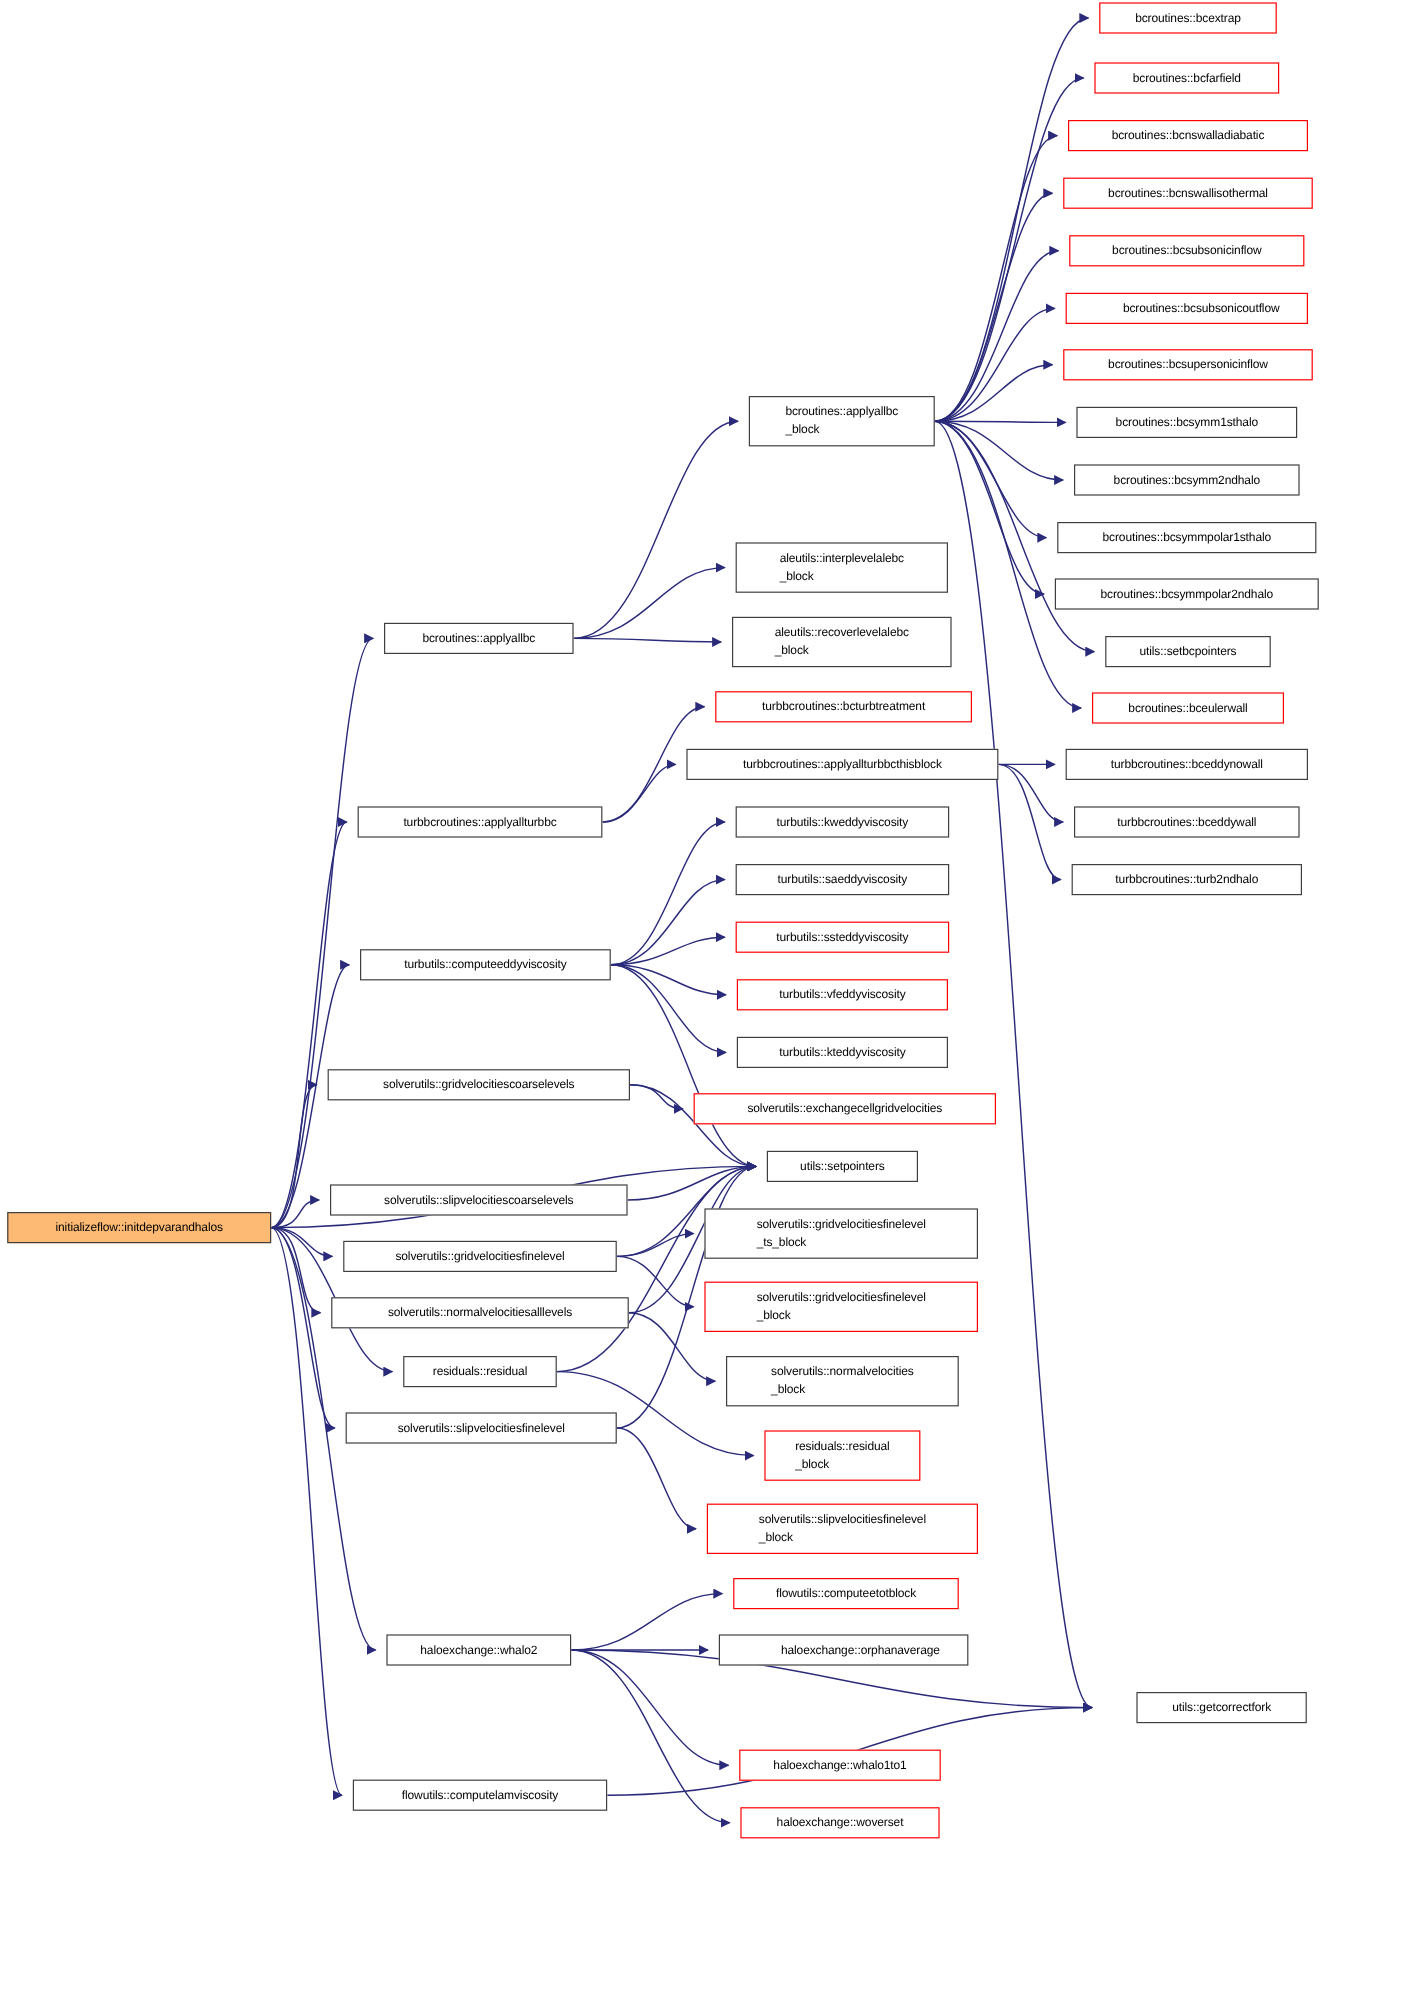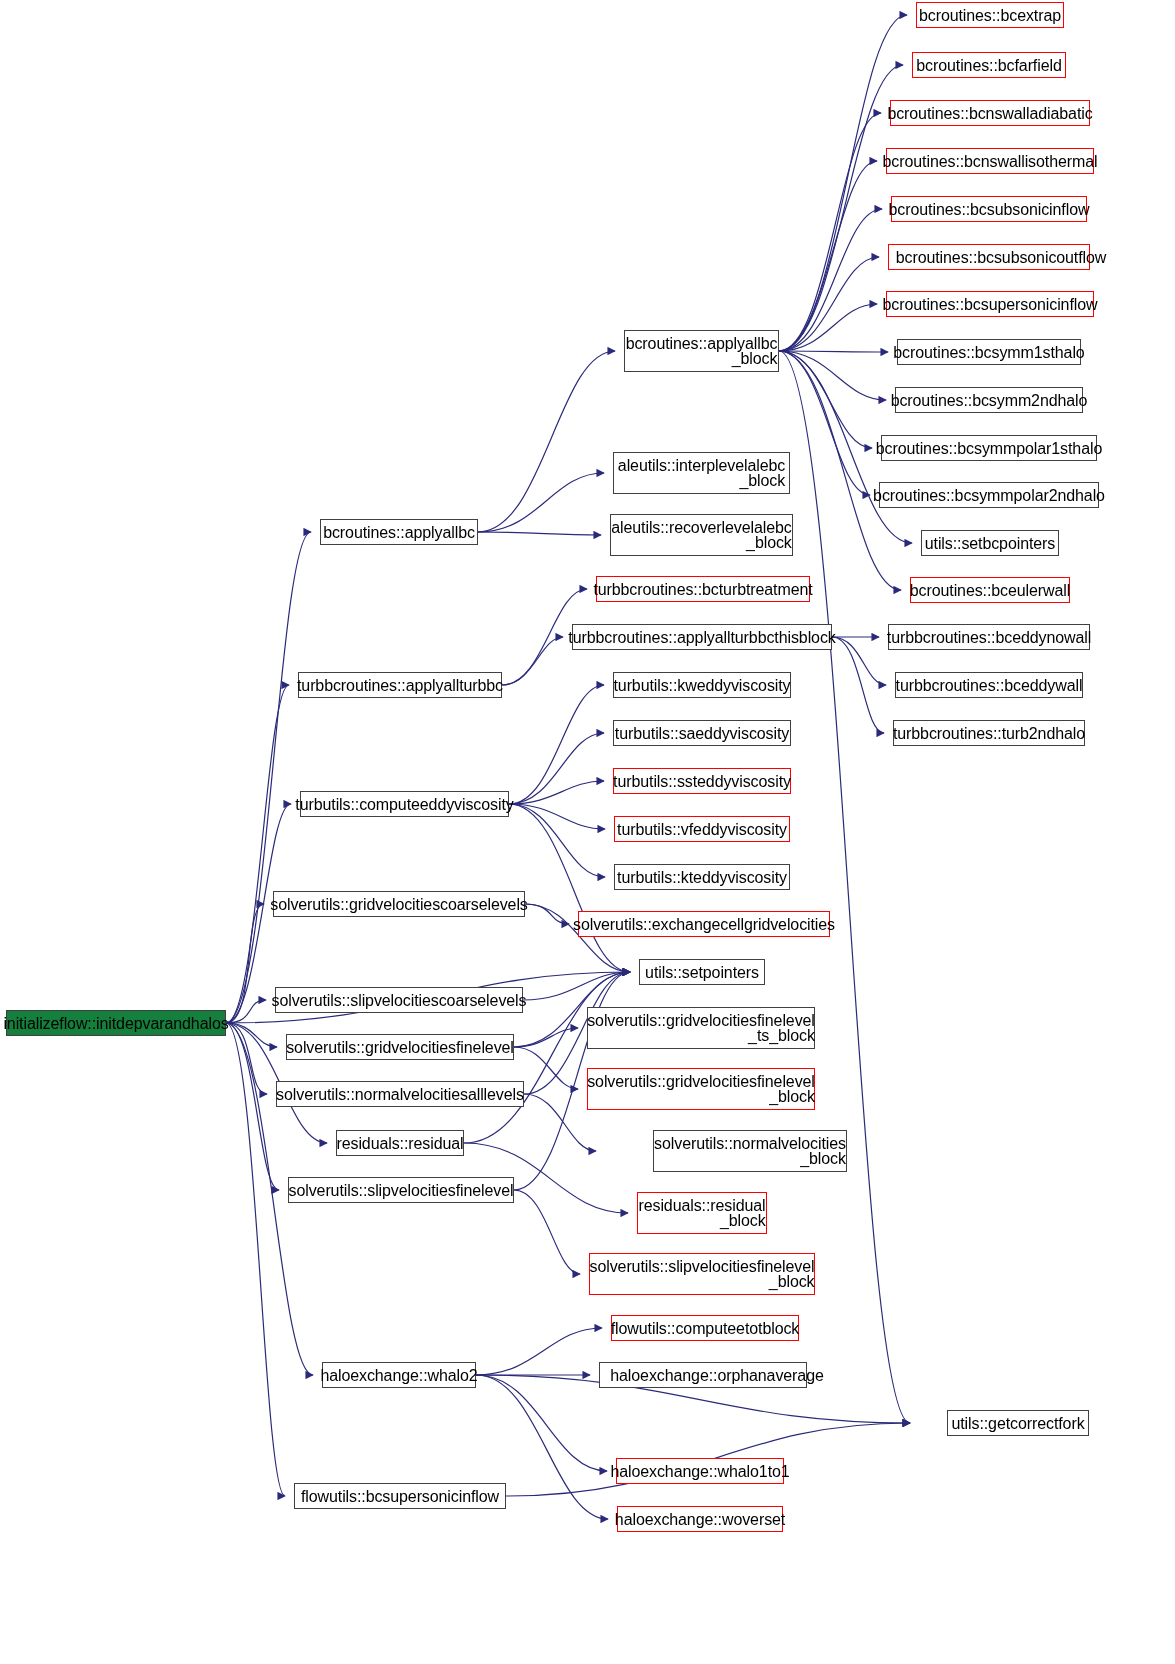--- a/index.html
+++ b/index.html
@@ -10,30 +10,30 @@
     font-family:"Liberation Sans", sans-serif;
     overflow:hidden;
   }
   svg#edges{position:absolute;left:0;top:0;width:1175px;height:1664px;}
   .node{
     position:absolute;
     box-sizing:border-box;
     background:#ffffff;
     border:1px solid #404040;
     display:flex;align-items:center;justify-content:center;
-    text-align:right;
-    font-size:16px;
+    text-align:left;
+    font-size:10px;
     line-height:15px;
     color:#000000;
     white-space:pre-line;
     letter-spacing:-0.1px;
     z-index:5;
   }
   .node.red{border:1px solid #ff0000;}
-  .node.root{background:#15803d;border:1px solid #404040;}
+  .node.root{background:#fdba74;border:1px solid #404040;}
 </style>
 </head>
 <body>
 
 <div id="canvas">
   <svg id="edges" xmlns="http://www.w3.org/2000/svg">
     <defs>
       <marker id="arrow" viewBox="0 0 10 10" refX="9" refY="5" markerWidth="7" markerHeight="7" orient="auto-start-reverse">
         <path d="M 0 0 L 10 5 L 0 10 z" fill="#2a2a7a"></path>
       </marker>
@@ -104,41 +104,41 @@
       <div class="node" style="left: 320px; top: 519px; width: 158px; height: 26px;">bcroutines::applyallbc</div>
       <div class="node" style="left: 298px; top: 672px; width: 204px; height: 26px;">turbbcroutines::applyallturbbc</div>
       <div class="node" style="left: 300px; top: 791px; width: 209px; height: 26px;">turbutils::computeeddyviscosity</div>
       <div class="node" style="left: 273px; top: 891px; width: 252px; height: 26px;">solverutils::gridvelocitiescoarselevels</div>
       <div class="node" style="left: 275px; top: 987px; width: 248px; height: 26px;">solverutils::slipvelocitiescoarselevels</div>
       <div class="node" style="left: 286px; top: 1034px; width: 228px; height: 26px;">solverutils::gridvelocitiesfinelevel</div>
       <div class="node" style="left: 276px; top: 1081px; width: 248px; height: 26px;">solverutils::normalvelocitiesalllevels</div>
       <div class="node" style="left: 336px; top: 1130px; width: 128px; height: 26px;">residuals::residual</div>
       <div class="node" style="left: 288px; top: 1177px; width: 226px; height: 26px;">solverutils::slipvelocitiesfinelevel</div>
       <div class="node" style="left: 322px; top: 1362px; width: 154px; height: 26px;">haloexchange::whalo2</div>
-      <div class="node" style="left: 294px; top: 1483px; width: 212px; height: 26px;">flowutils::bcsupersonicinflow</div>
+      <div class="node" style="left: 294px; top: 1483px; width: 212px; height: 26px;">flowutils::computelamviscosity</div>
       <div class="node" style="left: 624px; top: 330px; width: 155px; height: 42px;">bcroutines::applyallbc
 _block</div>
       <div class="node" style="left: 613px; top: 452px; width: 177px; height: 42px;">aleutils::interplevelalebc
 _block</div>
       <div class="node" style="left: 610px; top: 514px; width: 183px; height: 42px;">aleutils::recoverlevelalebc
 _block</div>
       <div class="node red" style="left: 596px; top: 576px; width: 214px; height: 26px;">turbbcroutines::bcturbtreatment</div>
       <div class="node" style="left: 572px; top: 624px; width: 260px; height: 26px;">turbbcroutines::applyallturbbcthisblock</div>
       <div class="node" style="left: 613px; top: 672px; width: 178px; height: 26px;">turbutils::kweddyviscosity</div>
       <div class="node" style="left: 613px; top: 720px; width: 178px; height: 26px;">turbutils::saeddyviscosity</div>
       <div class="node red" style="left: 613px; top: 768px; width: 178px; height: 26px;">turbutils::ssteddyviscosity</div>
       <div class="node red" style="left: 614px; top: 816px; width: 176px; height: 26px;">turbutils::vfeddyviscosity</div>
       <div class="node" style="left: 614px; top: 864px; width: 176px; height: 26px;">turbutils::kteddyviscosity</div>
       <div class="node red" style="left: 578px; top: 911px; width: 252px; height: 26px;">solverutils::exchangecellgridvelocities</div>
       <div class="node" style="left: 639px; top: 959px; width: 126px; height: 26px;">utils::setpointers</div>
       <div class="node" style="left: 587px; top: 1007px; width: 228px; height: 42px;">solverutils::gridvelocitiesfinelevel
 _ts_block</div>
       <div class="node red" style="left: 587px; top: 1068px; width: 228px; height: 42px;">solverutils::gridvelocitiesfinelevel
 _block</div>
-      <div class="node" style="left: 605px; top: 1130px; width: 194px; height: 42px; margin-left: 48px;">solverutils::normalvelocities
+      <div class="node" style="left: 605px; top: 1130px; width: 194px; height: 42px;">solverutils::normalvelocities
 _block</div>
       <div class="node red" style="left: 637px; top: 1192px; width: 130px; height: 42px;">residuals::residual
 _block</div>
       <div class="node red" style="left: 589px; top: 1253px; width: 226px; height: 42px;">solverutils::slipvelocitiesfinelevel
 _block</div>
       <div class="node red" style="left: 611px; top: 1315px; width: 188px; height: 26px;">flowutils::computeetotblock</div>
       <div class="node" style="left: 599px; top: 1362px; width: 208px; height: 26px; padding-left: 28px;">haloexchange::orphanaverage</div>
       <div class="node red" style="left: 616px; top: 1458px; width: 168px; height: 26px;">haloexchange::whalo1to1</div>
       <div class="node red" style="left: 617px; top: 1506px; width: 166px; height: 26px;">haloexchange::woverset</div>
       <div class="node red" style="left: 916px; top: 2px; width: 148px; height: 26px;">bcroutines::bcextrap</div>

